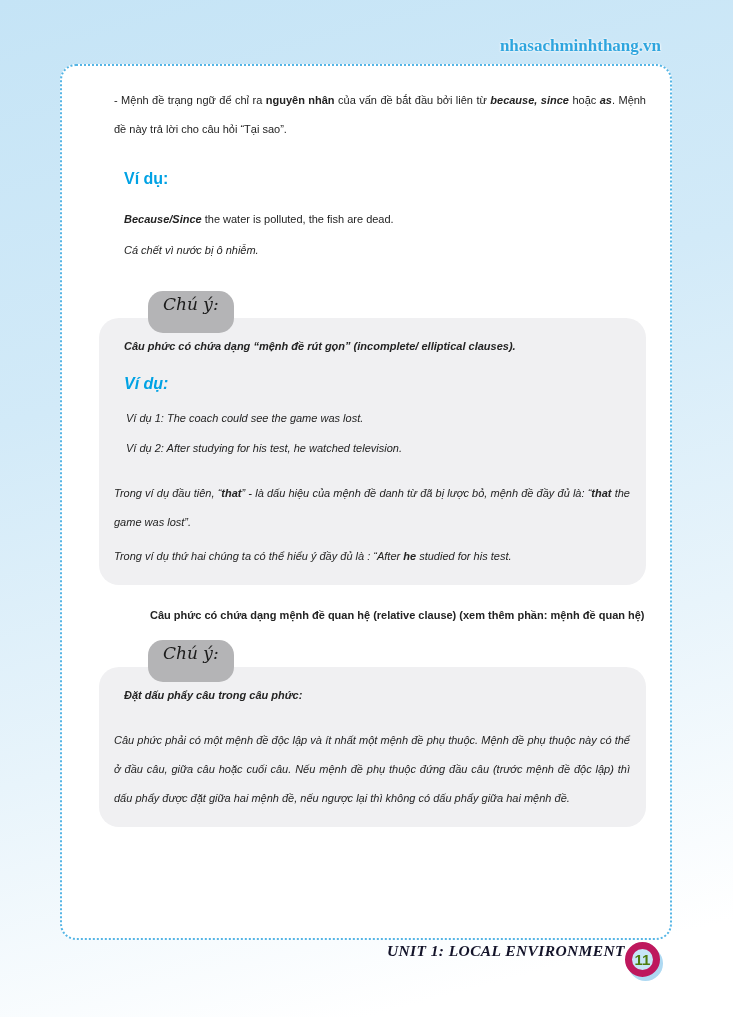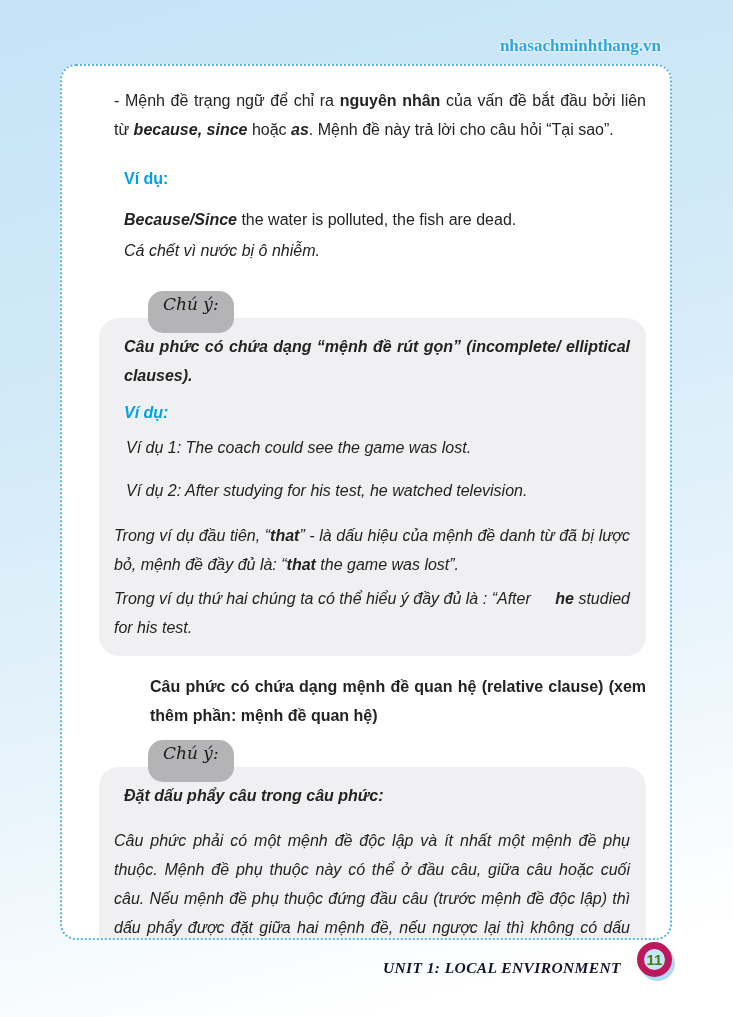--- a/index.html
+++ b/index.html
@@ -14,21 +14,21 @@
     font-family: "Liberation Serif", serif; font-weight: bold; font-size: 17px;
     color: var(--watermark, #2fa5de);
     text-shadow: 0 0 2px #fff, 0 0 3px #fff;
     padding-left: 16px;
   }
   .card {
     position: absolute; left: 60px; top: 64px; width: 612px; height: 876px;
     background: #ffffff; border: 2px dotted var(--card_border, #55b5e5);
     border-radius: 16px; padding: 20px 24px 0 52px; overflow: hidden;
   }
-  p { margin: 0; font-size: 16px; line-height: 29px; color: #232323; }
+  p { margin: 0; font-size: 11px; line-height: 29px; color: #232323; }
   .justify { text-align: justify; }
   .bold { font-weight: bold; }
   .vd-label {
     color: var(--accent, #00a2e4); font-weight: bold; font-size: 16px;
     line-height: 29px; margin: 20px 0 0 10px;
   }
   .ex-en { margin: 12px 0 0 10px; }
   .ex-vi { margin: 2px 0 0 10px; font-style: italic; }
   .pill {
     position: relative; z-index: 2; width: fit-content;
@@ -40,29 +40,29 @@
   }
   .pill2 { margin-top: 10px; }
   .graybox {
     position: relative; z-index: 1;
     background: var(--box_bg, #f0f0f2); border-radius: 20px;
     margin: 0 0 0 -15px; padding: 14px 16px 14px 15px; font-style: italic;
   }
   .graybox .heading { margin-left: 10px; }
   .graybox .vd-label { margin: 8px 0 0 10px; }
   .graybox .ex { margin: 6px 0 0 12px; }
-  .graybox .ex + .ex { margin-top: 14px; }
+  .graybox .ex + .ex { margin-top: 1px; }
   .graybox .body-para { margin-top: 16px; }
   .graybox .body-para + .body-para { margin-top: 5px; }
   .section-heading { margin-top: 16px; margin-left: 36px; }
   .note2-heading { margin-left: 10px; }
   .note2-body { margin-top: 16px; }
   .footer {
-    position: absolute; left: 60px; top: 942px; width: 612px;
-    display: flex; justify-content: flex-end; align-items: flex-end; gap: 16px;
+    position: absolute; left: 48px; top: 942px; width: 612px;
+    display: flex; justify-content: flex-end; align-items: flex-start; 
   }
   .unit-title {
     font-family: "Liberation Serif", serif; font-weight: bold; font-style: italic;
     font-size: 15.5px; color: #14142a; letter-spacing: 0.4px;
   }
   .page-badge {
     width: 35px; height: 35px; border-radius: 50%;
     background: var(--badge_bg, #c7e6f8); border: 7px solid #be185d;
     color: #4d7c0f; font-weight: bold; font-size: 15px;
     display: flex; align-items: center; justify-content: center;
@@ -82,21 +82,21 @@
   <p class="ex-en"><span style="font-weight: bold; font-style: italic;">Because/Since</span><span> the water is polluted, the fish are dead.</span></p>
   <p class="ex-vi">Cá chết vì nước bị ô nhiễm.</p>
 
   <div class="pill">Chú ý:</div>
   <div class="graybox">
     <p class="bold justify heading">Câu phức có chứa dạng “mệnh đề rút gọn” (incomplete/ elliptical clauses).</p>
     <div class="vd-label">Ví dụ:</div>
     <p class="ex">Ví dụ 1: The coach could see the game was lost.</p>
     <p class="ex">Ví dụ 2: After studying for his test, he watched television.</p>
     <p class="justify body-para"><span>Trong ví dụ đầu tiên, “</span><span style="font-weight: bold;">that</span><span>” - là dấu hiệu của mệnh đề danh từ đã bị lược bỏ, mệnh đề đầy đủ là: “</span><span style="font-weight: bold;">that</span><span> the game was lost”.</span></p>
-    <p class="justify body-para"><span>Trong ví dụ thứ hai chúng ta có thể hiểu ý đầy đủ là : “After </span><span style="font-weight: bold; margin-left: 20px;">he</span><span> studied for his test.</span></p>
+    <p class="justify body-para"><span>Trong ví dụ thứ hai chúng ta có thể hiểu ý đầy đủ là : “After </span><span style="font-weight: bold;">he</span><span> studied for his test.</span></p>
   </div>
 
   <p class="bold justify section-heading">Câu phức có chứa dạng mệnh đề quan hệ (relative clause) (xem thêm phần: mệnh đề quan hệ)</p>
 
   <div class="pill pill2">Chú ý:</div>
   <div class="graybox">
     <p class="bold note2-heading">Đặt dấu phẩy câu trong câu phức:</p>
     <p class="justify note2-body">Câu phức phải có một mệnh đề độc lập và ít nhất một mệnh đề phụ thuộc. Mệnh đề phụ thuộc này có thể ở đầu câu, giữa câu hoặc cuối câu. Nếu mệnh đề phụ thuộc đứng đầu câu (trước mệnh đề độc lập) thì dấu phẩy được đặt giữa hai mệnh đề, nếu ngược lại thì không có dấu phẩy giữa hai mệnh đề.</p>
   </div>
 

